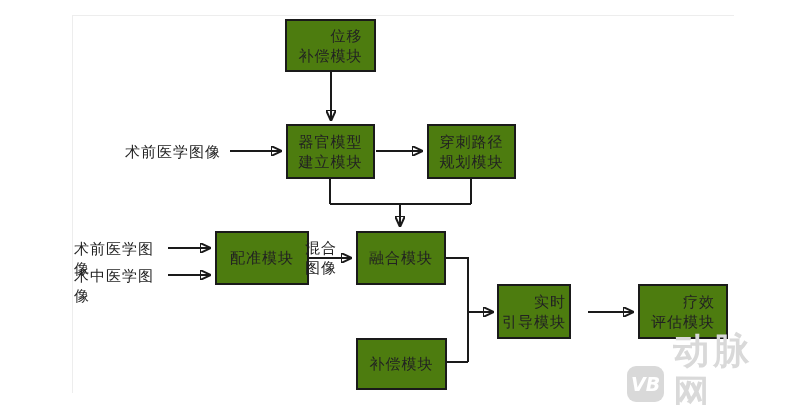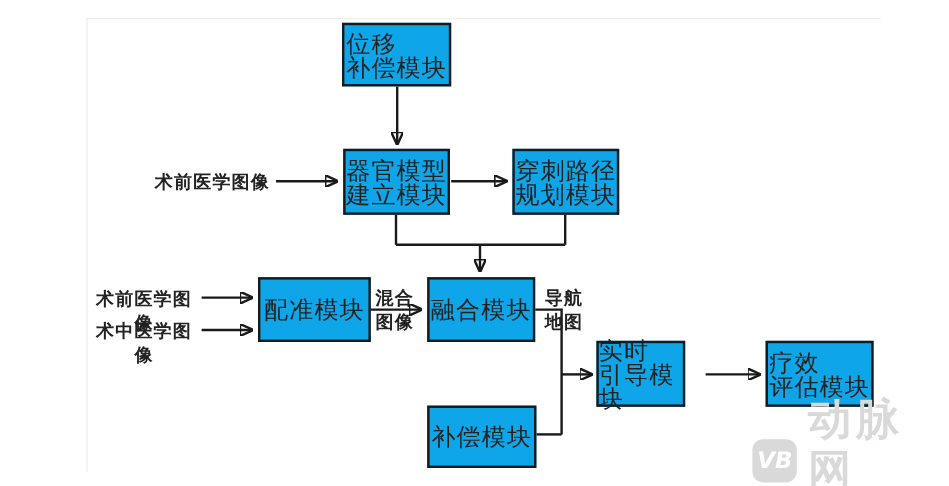--- a/index.html
+++ b/index.html
@@ -7,27 +7,27 @@
     position:relative;width:791px;height:405px;background:#ffffff;overflow:hidden;
     font-family:"DejaVu Sans", sans-serif;color:#222222;
   }
   .frame{
     position:absolute;left:72px;top:15px;width:661px;height:377px;
     border-left:1px solid #ededed;border-top:1px solid #ededed;
   }
   .wires{position:absolute;left:0;top:0;}
   .wires path{stroke:#1a1a1a;stroke-width:2;fill:none;}
   .box{
-    position:absolute;box-sizing:border-box;border:2px solid #1a1a1a;background:#0ea5e9;
-    display:flex;align-items:center;justify-content:center;text-align:left;
-    font-size:20px;line-height:20px;white-space:pre-line;letter-spacing:1px;
+    position:absolute;box-sizing:border-box;border:2px solid #1a1a1a;background:#4d7c0f;
+    display:flex;align-items:center;justify-content:center;text-align:right;
+    font-size:15px;line-height:20px;white-space:pre-line;letter-spacing:1px;
   }
   .flabel{
-    position:absolute;font-size:15px;line-height:20px;text-align:center;
-    white-space:pre-line;letter-spacing:1px;font-weight:bold;
+    position:absolute;font-size:15px;line-height:20px;text-align:left;
+    white-space:pre-line;letter-spacing:1px;
   }
   .watermark{
     position:absolute;left:627px;top:351px;height:42px;
     display:flex;align-items:center;gap:9px;user-select:none;
   }
   .wm-logo{
     width:38px;height:36px;background:#d9d9d9;border-radius:9px;
     display:flex;align-items:center;justify-content:center;
     color:#ffffff;font-weight:bold;font-style:italic;font-size:19px;letter-spacing:0;margin-top:24px;
   }
@@ -87,21 +87,19 @@
 
   <div class="flabel" style="left:125px;top:142px;width:104px;">术前医学图像</div>
 
   <div class="flabel" style="left:74px;top:239px;width:92px;">术前医学图像</div>
 
   <div class="flabel" style="left:74px;top:266px;width:92px;">术中医学图像</div>
 
   <div class="flabel" style="left:305px;top:238px;width:48px;">混合
 图像</div>
 
-  <div class="flabel" style="left:448px;top:238px;width:44px;">导航
-地图</div>
 
   <div class="watermark">
     <span class="wm-logo">VB</span>
     <span class="wm-name">动脉网</span>
   </div>
 
 </div>
 
 </body></html>

